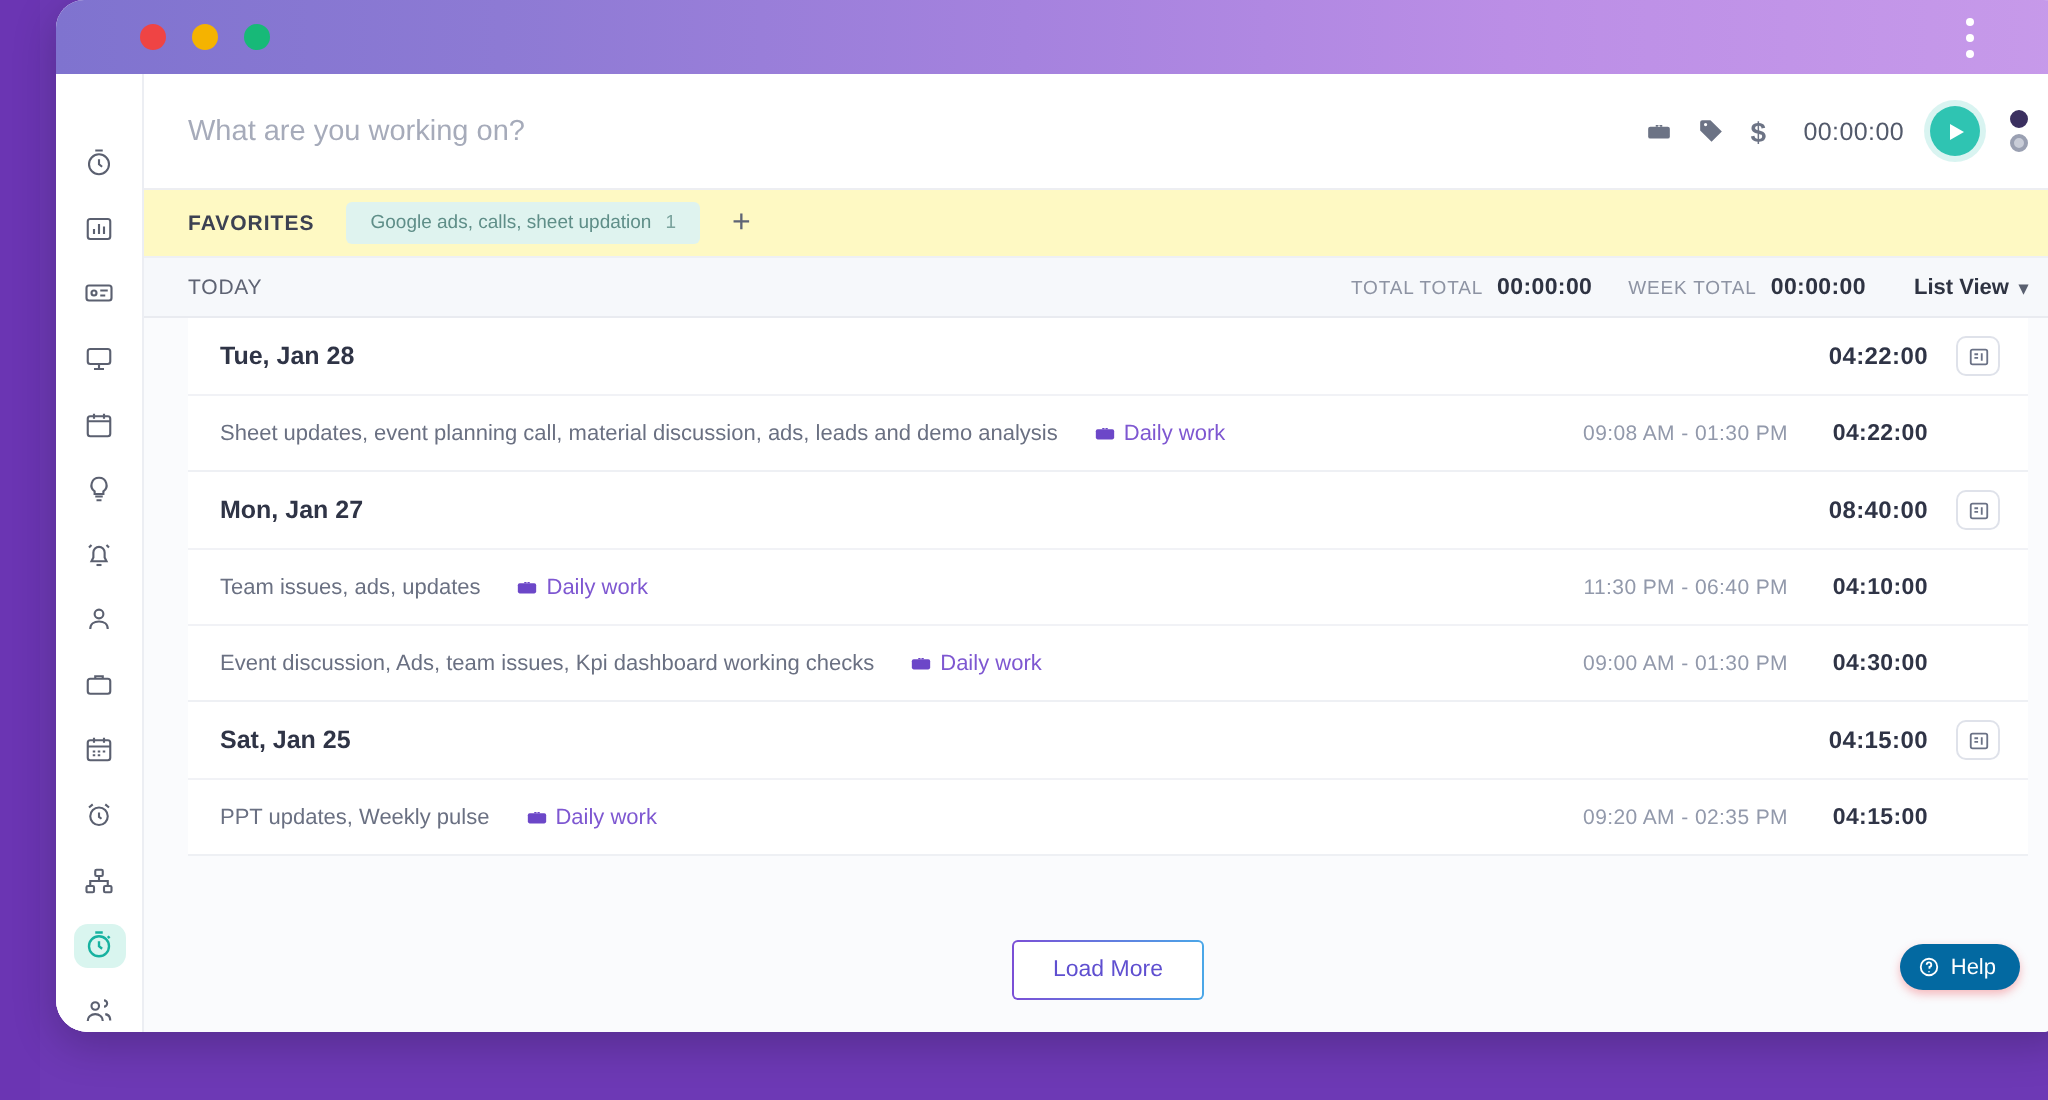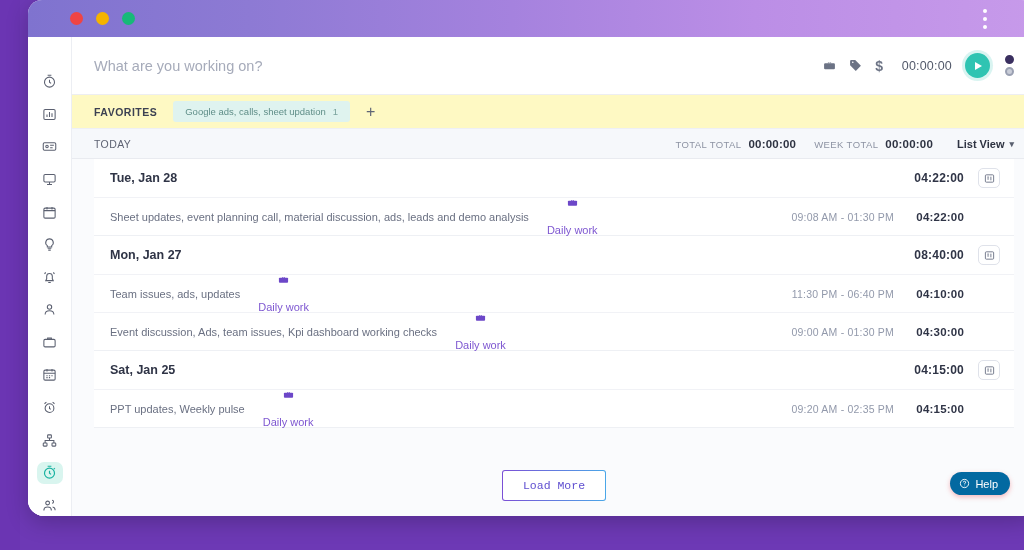--- a/index.html
+++ b/index.html
@@ -208,23 +208,23 @@
   .day-menu svg { width: 11px; height: 11px; display: block; }
 
   .entry-row {
     display: flex; align-items: center;
     height: 38px;
     padding: 0 14px 0 16px;
     border-top: 1px solid #f1f2f6;
   }
   .entry-desc { font-size: 11px; color: #6a7082; }
   .entry-proj {
-    display: flex; align-items: center; gap: 16px;
+    display: flex; align-items: center; gap: 4px;
     margin-left: 18px;
-    font-size: 11px; color: #7e57d1; cursor: pointer; flex-direction: column;
+    font-size: 11px; color: #7e57d1; cursor: pointer;
   }
   .entry-proj svg { width: 11px; height: 11px; display: block; color: #6c47c8; }
   .entry-right { margin-left: auto; display: flex; align-items: center; gap: 14px; }
   .entry-range { font-size: 10.5px; color: #9299ab; letter-spacing: .2px; }
   .entry-dur { font-size: 11.5px; color: #2f3446; font-weight: 700; letter-spacing: .2px; min-width: 56px; text-align: right; }
   .entry-right .spacer { width: 22px; }
 
   
   #listfoot {
     height: 62px;
@@ -233,21 +233,21 @@
     display: flex; align-items: center; justify-content: center;
   }
   #load-more {
     background: #ffffff;
     border: 1px solid transparent;
     border-radius: 3px;
     padding: 8px 20px;
     font-size: 11.5px;
     color: #5f4fd0;
     cursor: pointer;
-    font-family: Liberation Mono, monospace;
+    font-family: Liberation Sans, sans-serif;
     background-image: linear-gradient(#fff,#fff), linear-gradient(90deg,#7b4fd6,#4aa7e8);
     background-origin: border-box;
     background-clip: padding-box, border-box;
   }
   #help-btn {
     position: absolute; right: 26px; top: 18px;
     background: #0369a1;
     color: #ffffff;
     border: none; border-radius: 14px;
     height: 23px;

